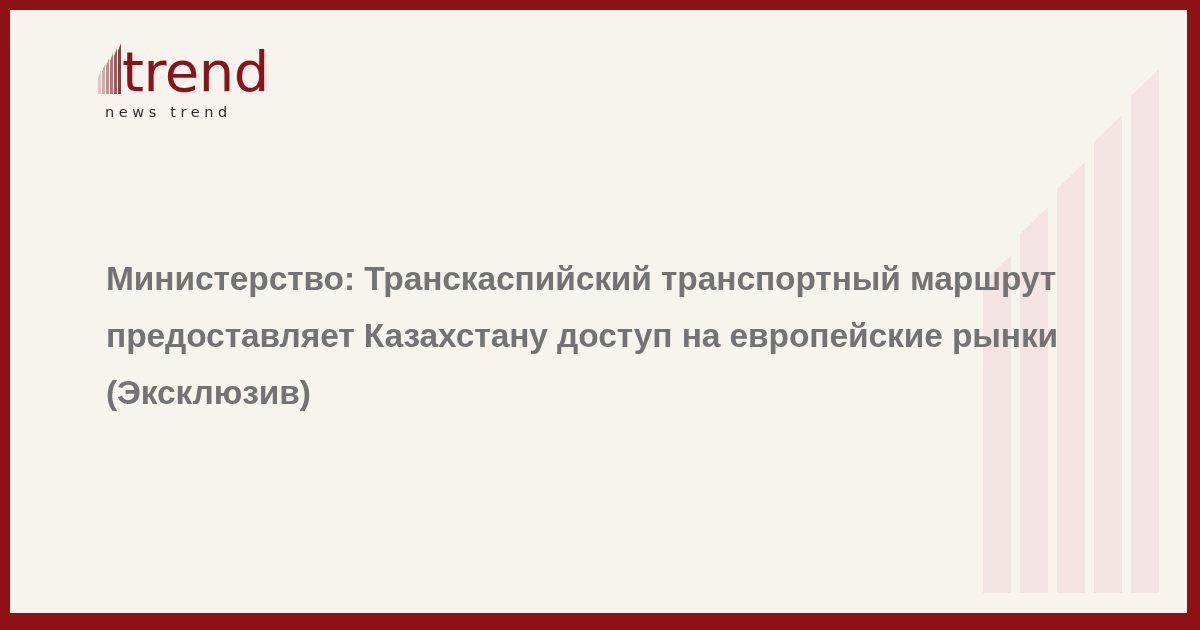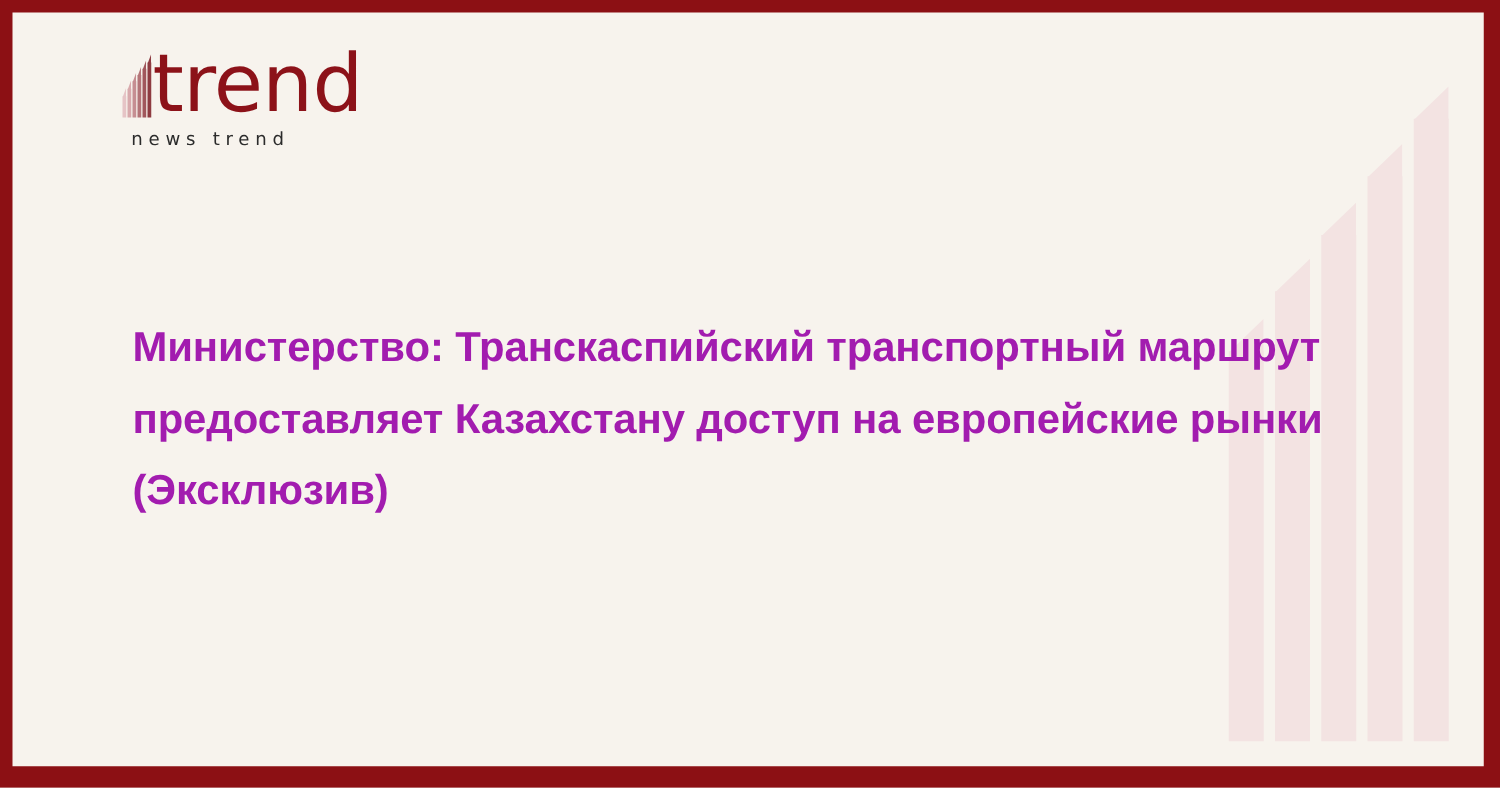--- a/index.html
+++ b/index.html
@@ -101,21 +101,21 @@
   }
   .mark-bar.m1 { height: 17px; background: #E6C4C6; }
   .mark-bar.m2 { height: 23px; background: #D8A9AC; }
   .mark-bar.m3 { height: 29px; background: #C68E92; }
   .mark-bar.m4 { height: 34px; background: #B47478; }
   .mark-bar.m5 { height: 39px; background: #A1575C; }
   .mark-bar.m6 { height: 44px; background: #8E3B41; }
 
   .logo-word {
     font-family: "DejaVu Sans", sans-serif;
-    font-size: 64px;
+    font-size: 56px;
     line-height: 0.86;
     font-weight: 400;
     color: #8C1219;
     letter-spacing: -0.5px;
   }
   .logo-sub {
     margin-top: 8px;
     margin-left: 7px;
     font-family: "DejaVu Sans", sans-serif;
     font-size: 14.5px;
@@ -128,21 +128,21 @@
   .headline {
     position: absolute;
     left: 96px;
     top: 240px;
     width: 960px;
     margin: 0;
     font-family: "Liberation Sans", sans-serif;
     font-size: 33.5px;
     line-height: 57px;
     font-weight: 700;
-    color: #a21caf;
+    color: #737373;
     letter-spacing: -0.1px;
   }
 </style>
 </head>
 <body>
 
 <div class="card">
   <div class="card-inner">
 
     <div class="deco-bars">

